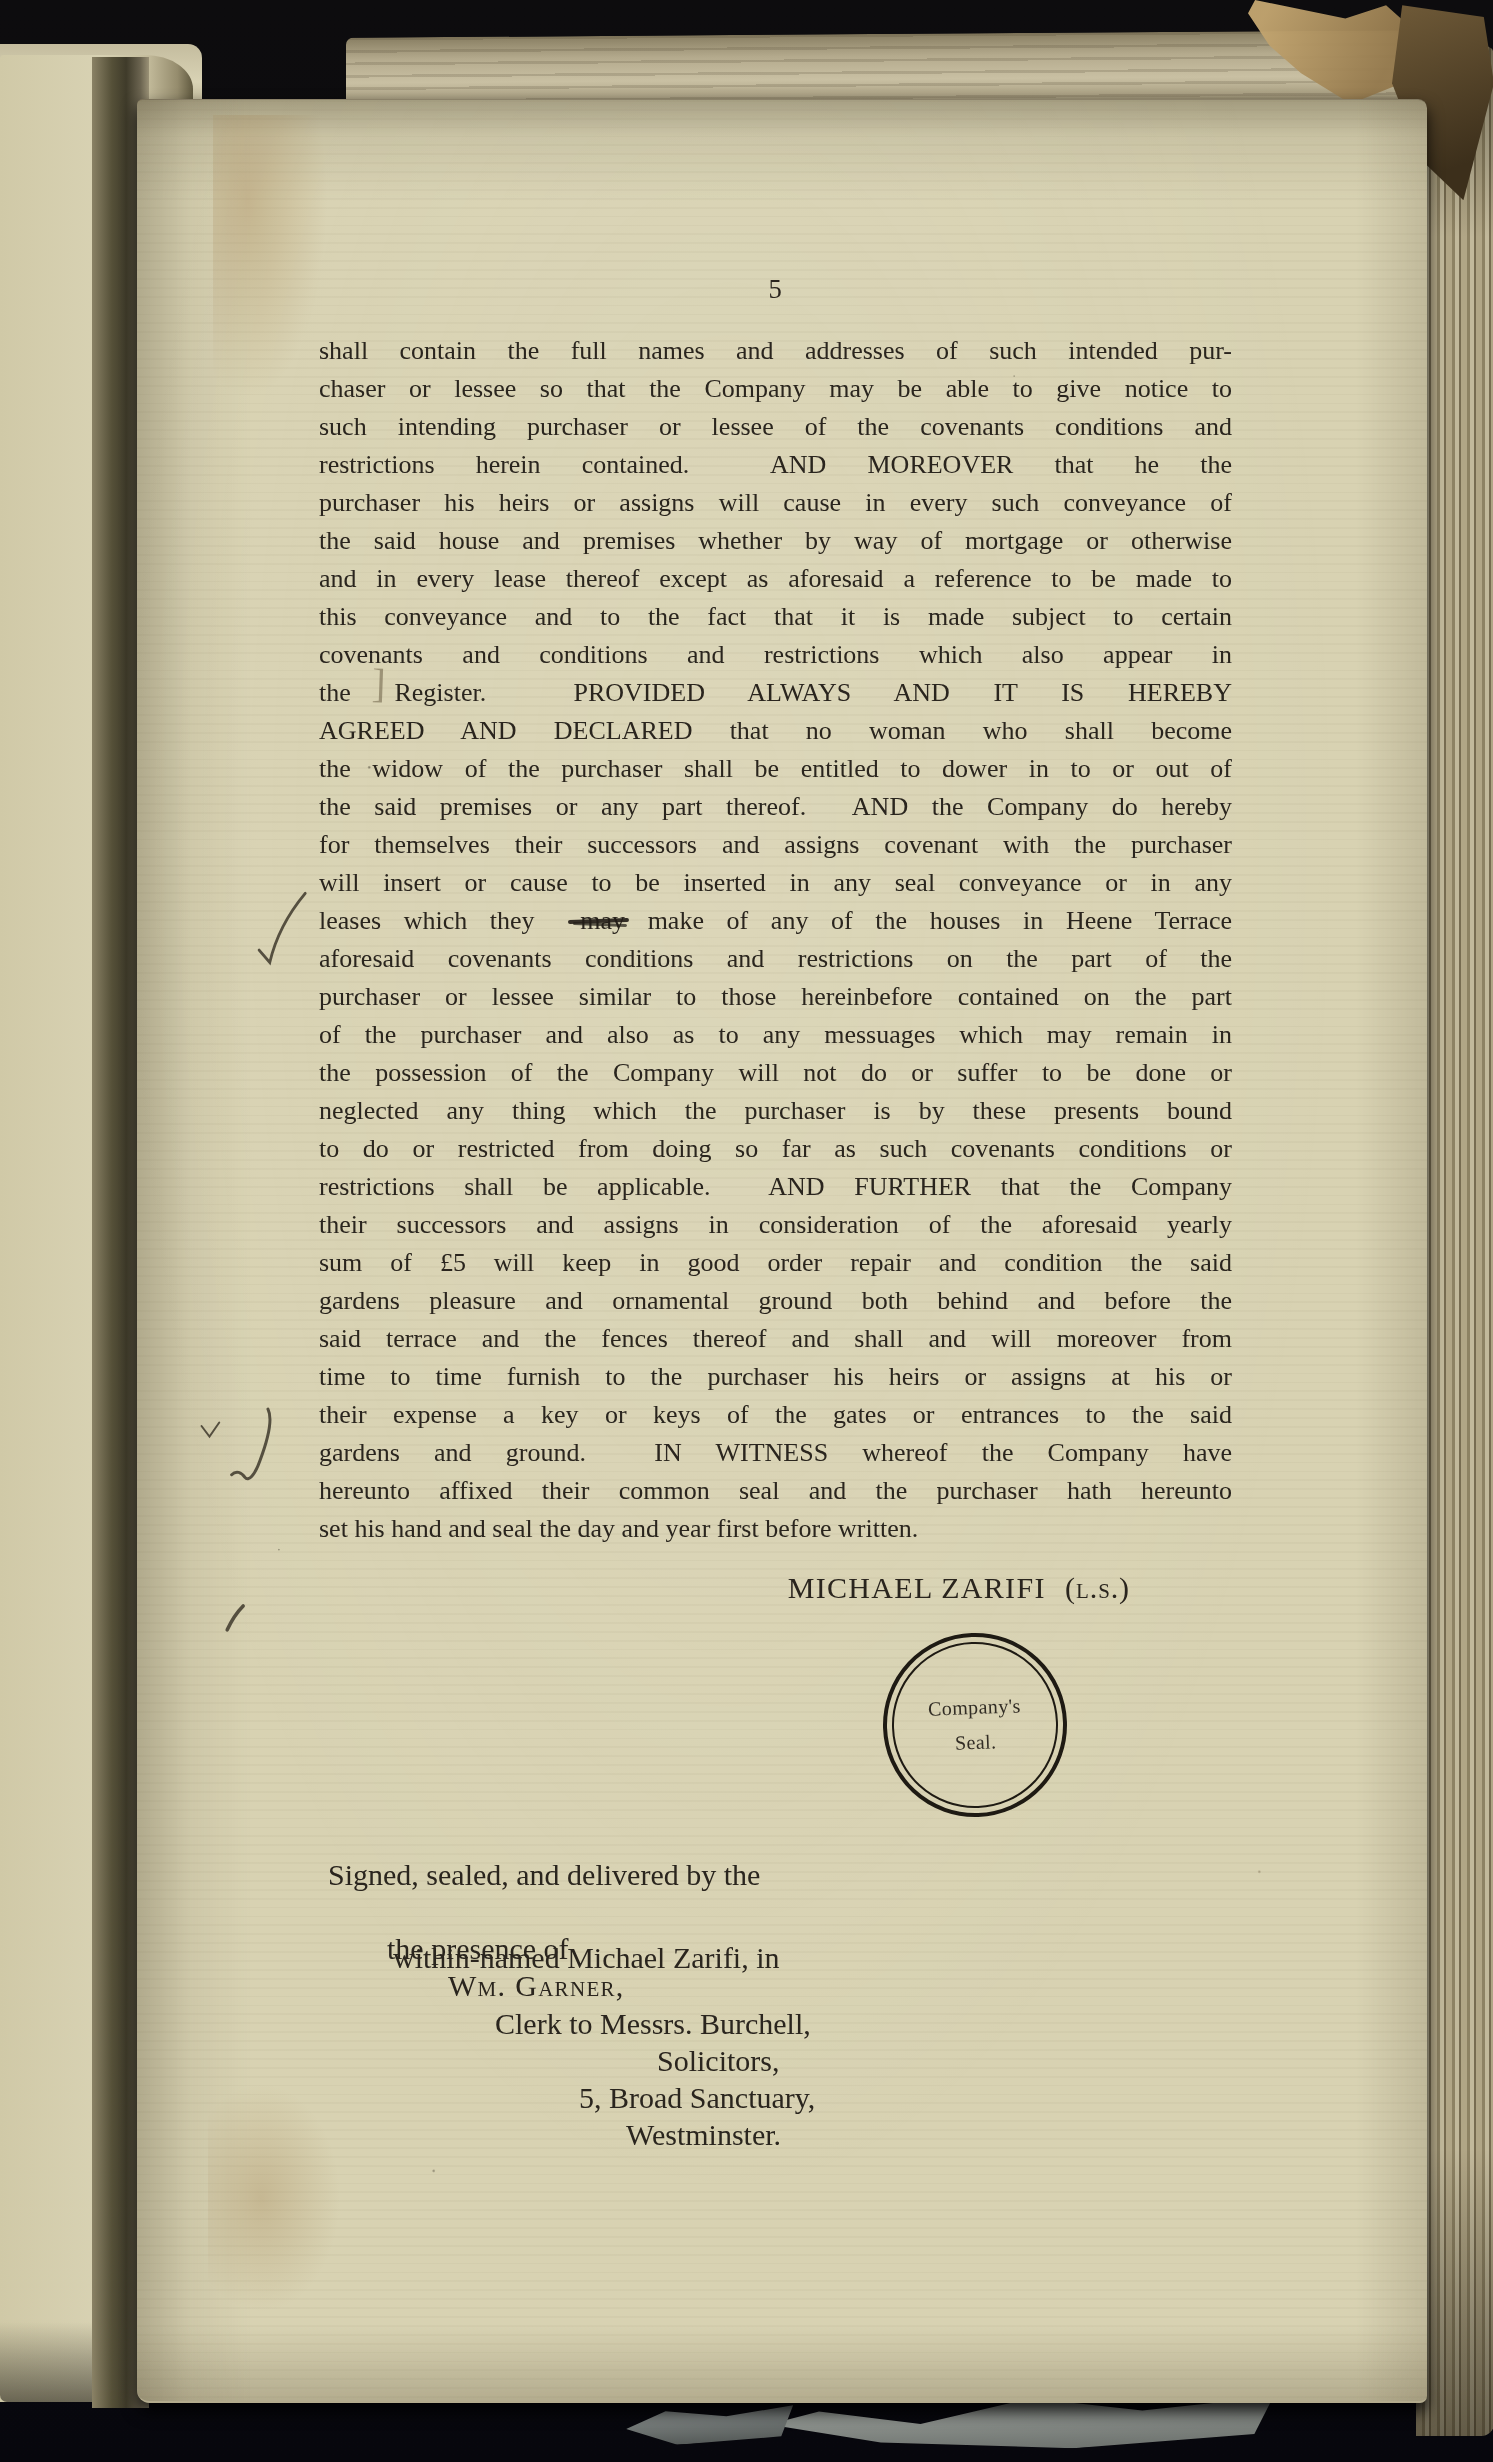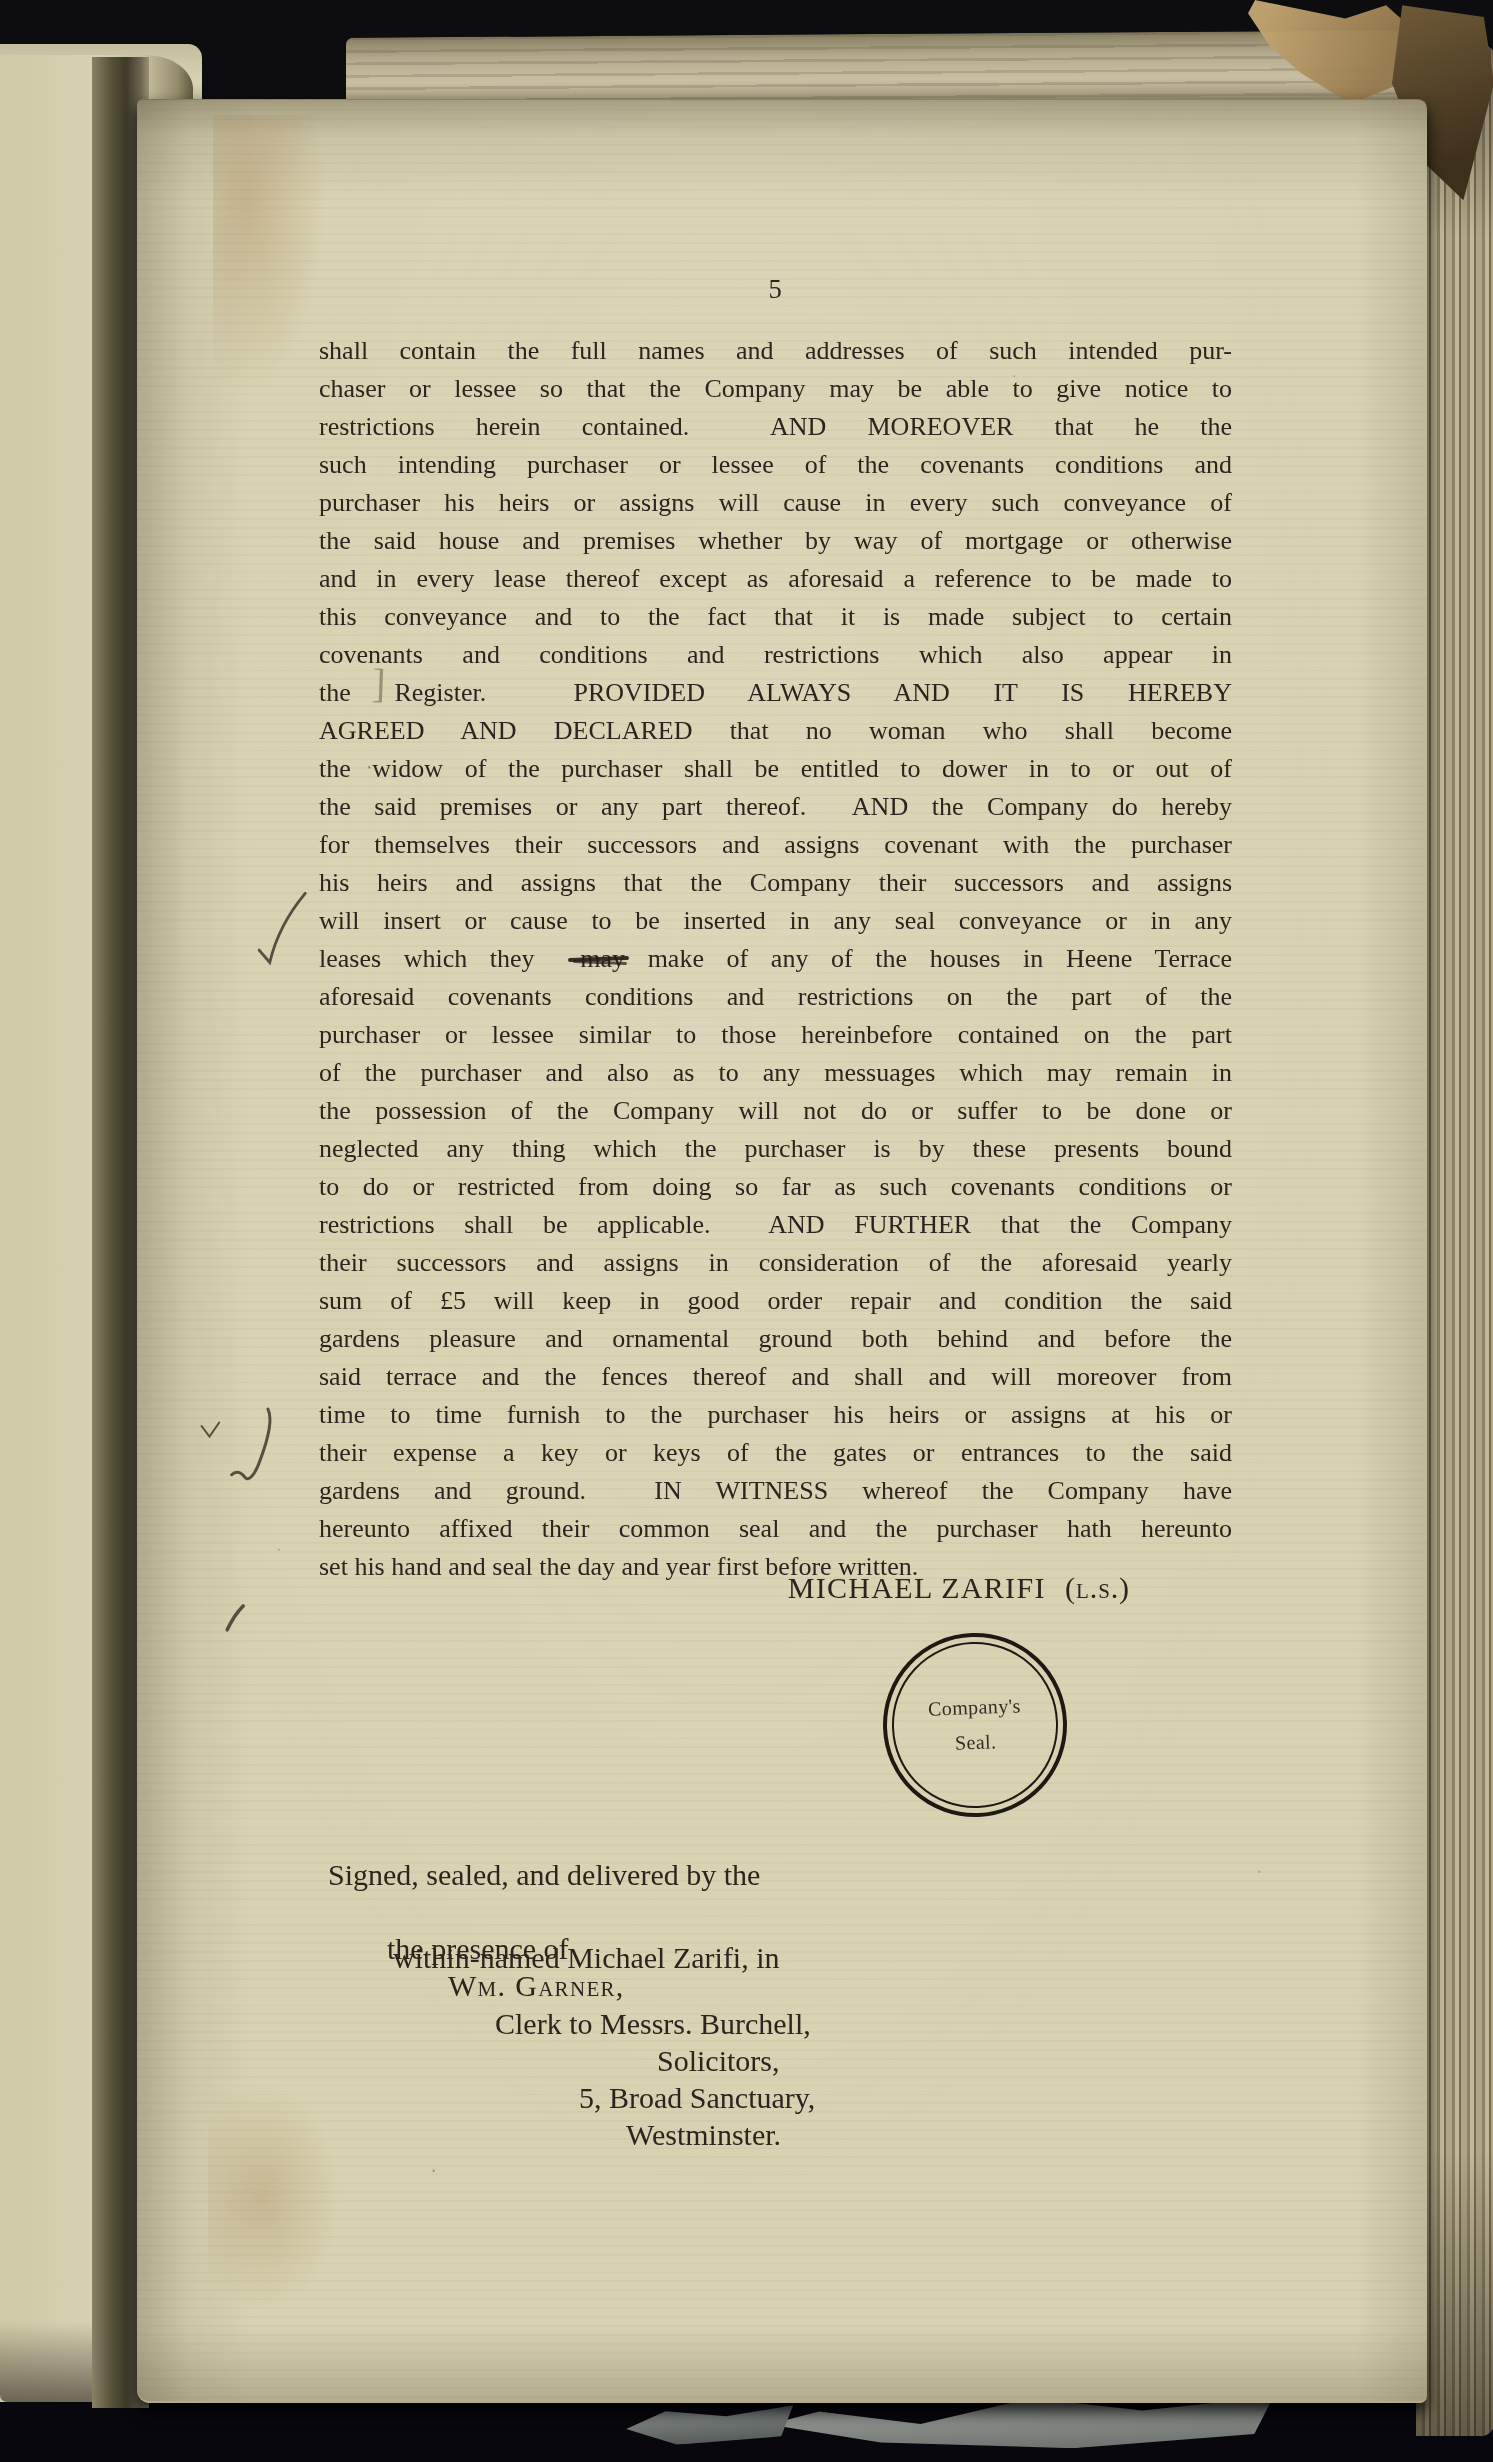--- a/index.html
+++ b/index.html
@@ -165,33 +165,32 @@
   <div class="torn-b"></div>
   <div class="scrap-a"></div>
   <div class="scrap-b"></div>
 
   <div class="page">
     <div class="speckles"></div>
     <div class="page-number">5</div>
     <div class="body-text" id="body-text">
         <div class="body-line">shall contain the full names and addresses of such intended pur-</div>
         <div class="body-line">chaser or lessee so that the Company may be able to give notice to</div>
+        <div class="body-line">such intending purchaser or lessee of the covenants conditions and</div>
         <div class="body-line">restrictions herein contained.  AND MOREOVER that he the</div>
-        <div class="body-line">such intending purchaser or lessee of the covenants conditions and</div>
         <div class="body-line">purchaser his heirs or assigns will cause in every such conveyance of</div>
         <div class="body-line">the said house and premises whether by way of mortgage or otherwise</div>
         <div class="body-line">and in every lease thereof except as aforesaid a reference to be made to</div>
         <div class="body-line">this conveyance and to the fact that it is made subject to certain</div>
         <div class="body-line">covenants and conditions and restrictions which also appear in</div>
         <div class="body-line">the Register.  PROVIDED ALWAYS AND IT IS HEREBY</div>
         <div class="body-line">AGREED AND DECLARED that no woman who shall become</div>
         <div class="body-line">the widow of the purchaser shall be entitled to dower in to or out of</div>
         <div class="body-line">the said premises or any part thereof.  AND the Company do hereby</div>
         <div class="body-line">for themselves their successors and assigns covenant with the purchaser</div>
-        <div class="body-line">his heirs and assigns that the Company their successors and assigns</div>
         <div class="body-line">will insert or cause to be inserted in any seal conveyance or in any</div>
         <div class="body-line"><span>leases which they </span><span class="struck">may</span><span> make of any of the houses in Heene Terrace</span></div>
         <div class="body-line">aforesaid covenants conditions and restrictions on the part of the</div>
         <div class="body-line">purchaser or lessee similar to those hereinbefore contained on the part</div>
         <div class="body-line">of the purchaser and also as to any messuages which may remain in</div>
         <div class="body-line">the possession of the Company will not do or suffer to be done or</div>
         <div class="body-line">neglected any thing which the purchaser is by these presents bound</div>
         <div class="body-line">to do or restricted from doing so far as such covenants conditions or</div>
         <div class="body-line">restrictions shall be applicable.  AND FURTHER that the Company</div>
         <div class="body-line">their successors and assigns in consideration of the aforesaid yearly</div>

